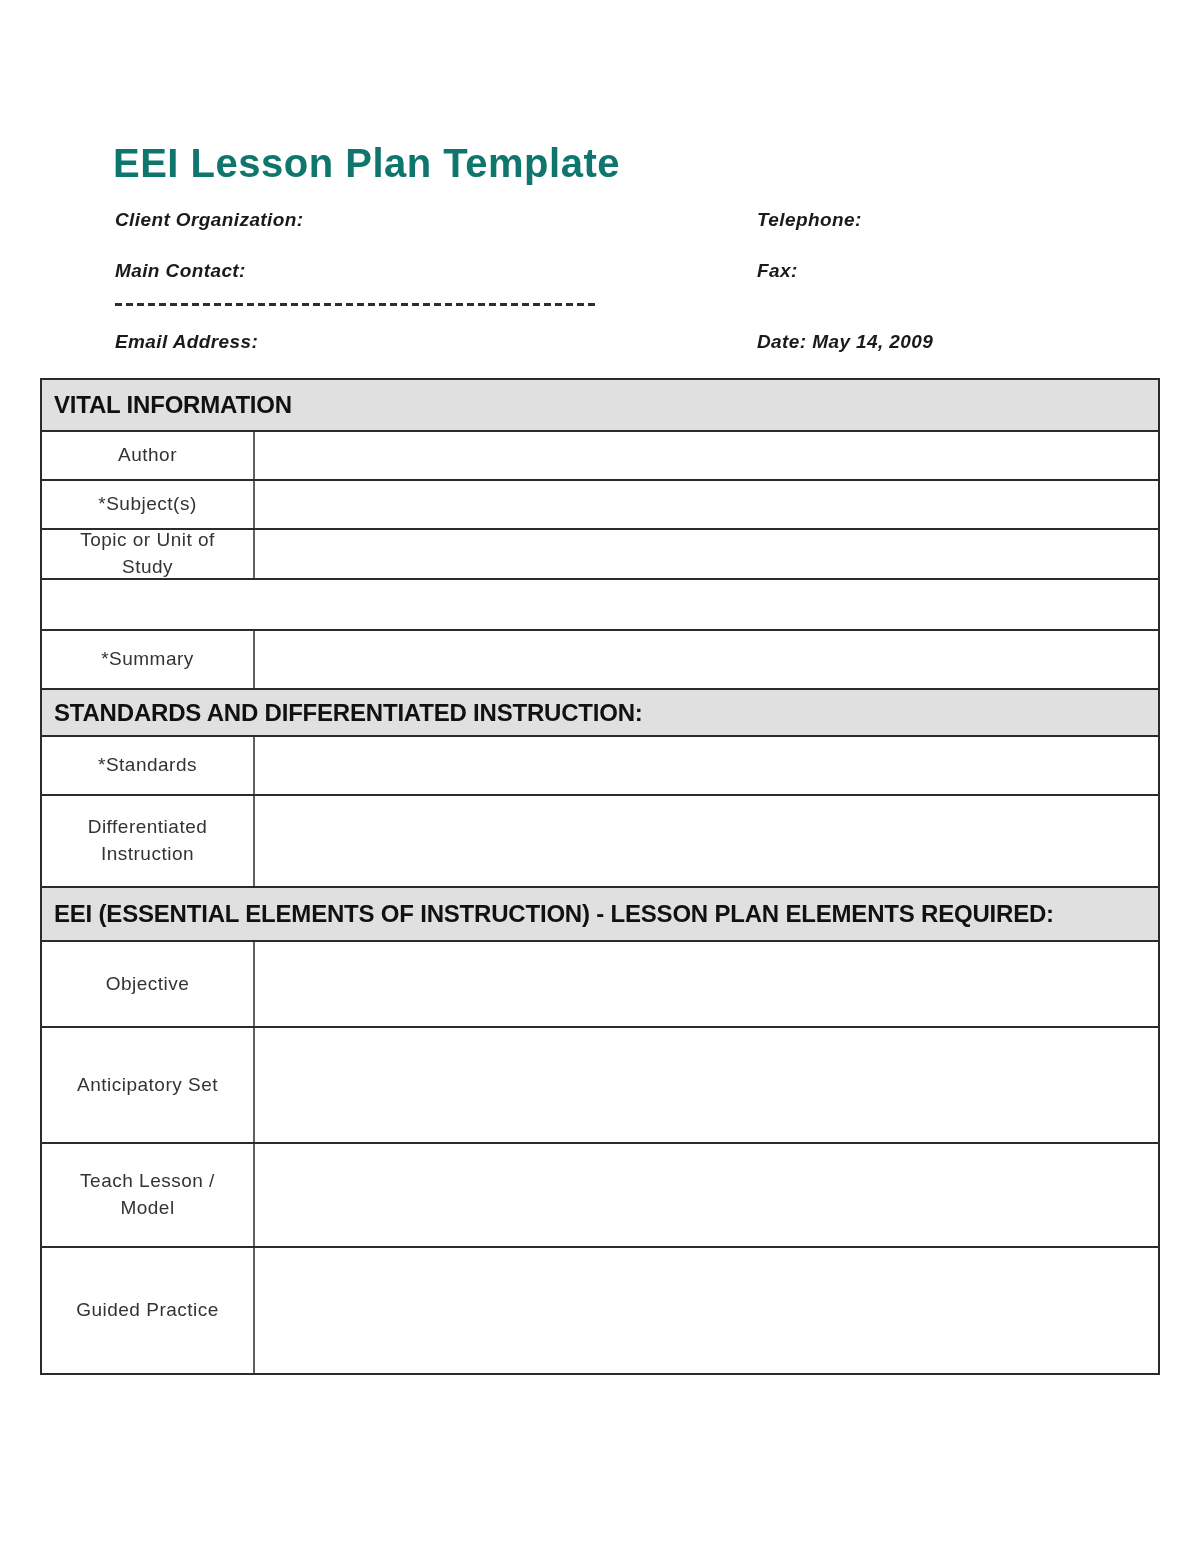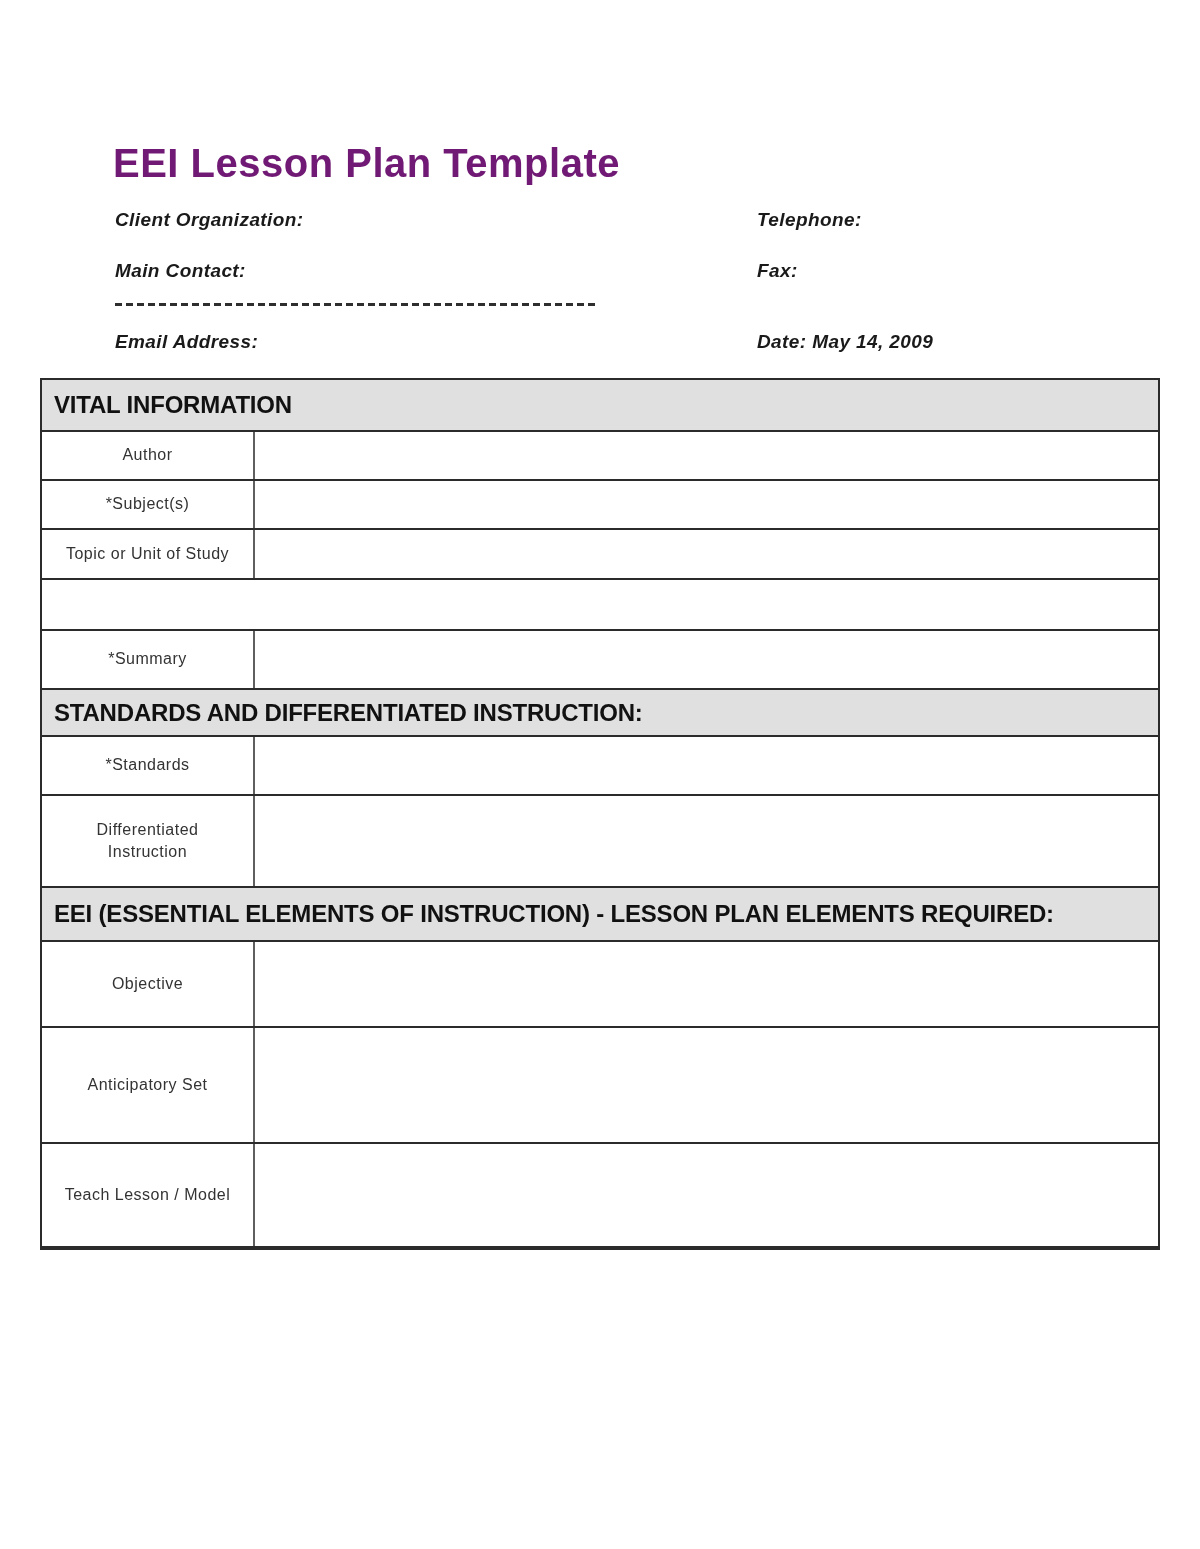--- a/index.html
+++ b/index.html
@@ -13,21 +13,21 @@
     color: #1f1f1f;
     overflow: hidden;
   }
   .page-title {
     position: absolute;
     left: 113px;
     top: 143px;
     font-size: 40px;
     font-weight: bold;
     letter-spacing: 0.5px;
-    color: #701a75;
+    color: #0f766e;
     line-height: 1;
   }
   .contact-label {
     position: absolute;
     font-size: 19px;
     font-weight: bold;
     letter-spacing: 0.4px;
     color: #1a1a1a;
     line-height: 1.2;
     font-style: italic;
@@ -72,21 +72,21 @@
   .trow.last { border-bottom: none; }
   .label-cell {
     width: 213px;
     flex: 0 0 213px;
     border-right: 2px solid #5f5f5f;
     display: flex;
     align-items: center;
     justify-content: center;
     text-align: center;
     padding: 4px 14px;
-    font-size: 16px;
+    font-size: 19px;
     letter-spacing: 0.5px;
     color: #333333;
     line-height: 1.4;
   }
   .value-cell {
     flex: 1 1 auto;
   }
 </style>
 </head>
 <body>
@@ -147,15 +147,19 @@
       <div class="value-cell"></div>
     </div>
     <div class="trow" style="height:116px">
       <div class="label-cell">Anticipatory Set</div>
       <div class="value-cell"></div>
     </div>
     <div class="trow" style="height:104px">
       <div class="label-cell">Teach Lesson / Model</div>
       <div class="value-cell"></div>
     </div>
+    <div class="trow last" style="height:125px">
+      <div class="label-cell">Guided Practice</div>
+      <div class="value-cell"></div>
+    </div>
 
   </div>
 </div>
 
 </body></html>

